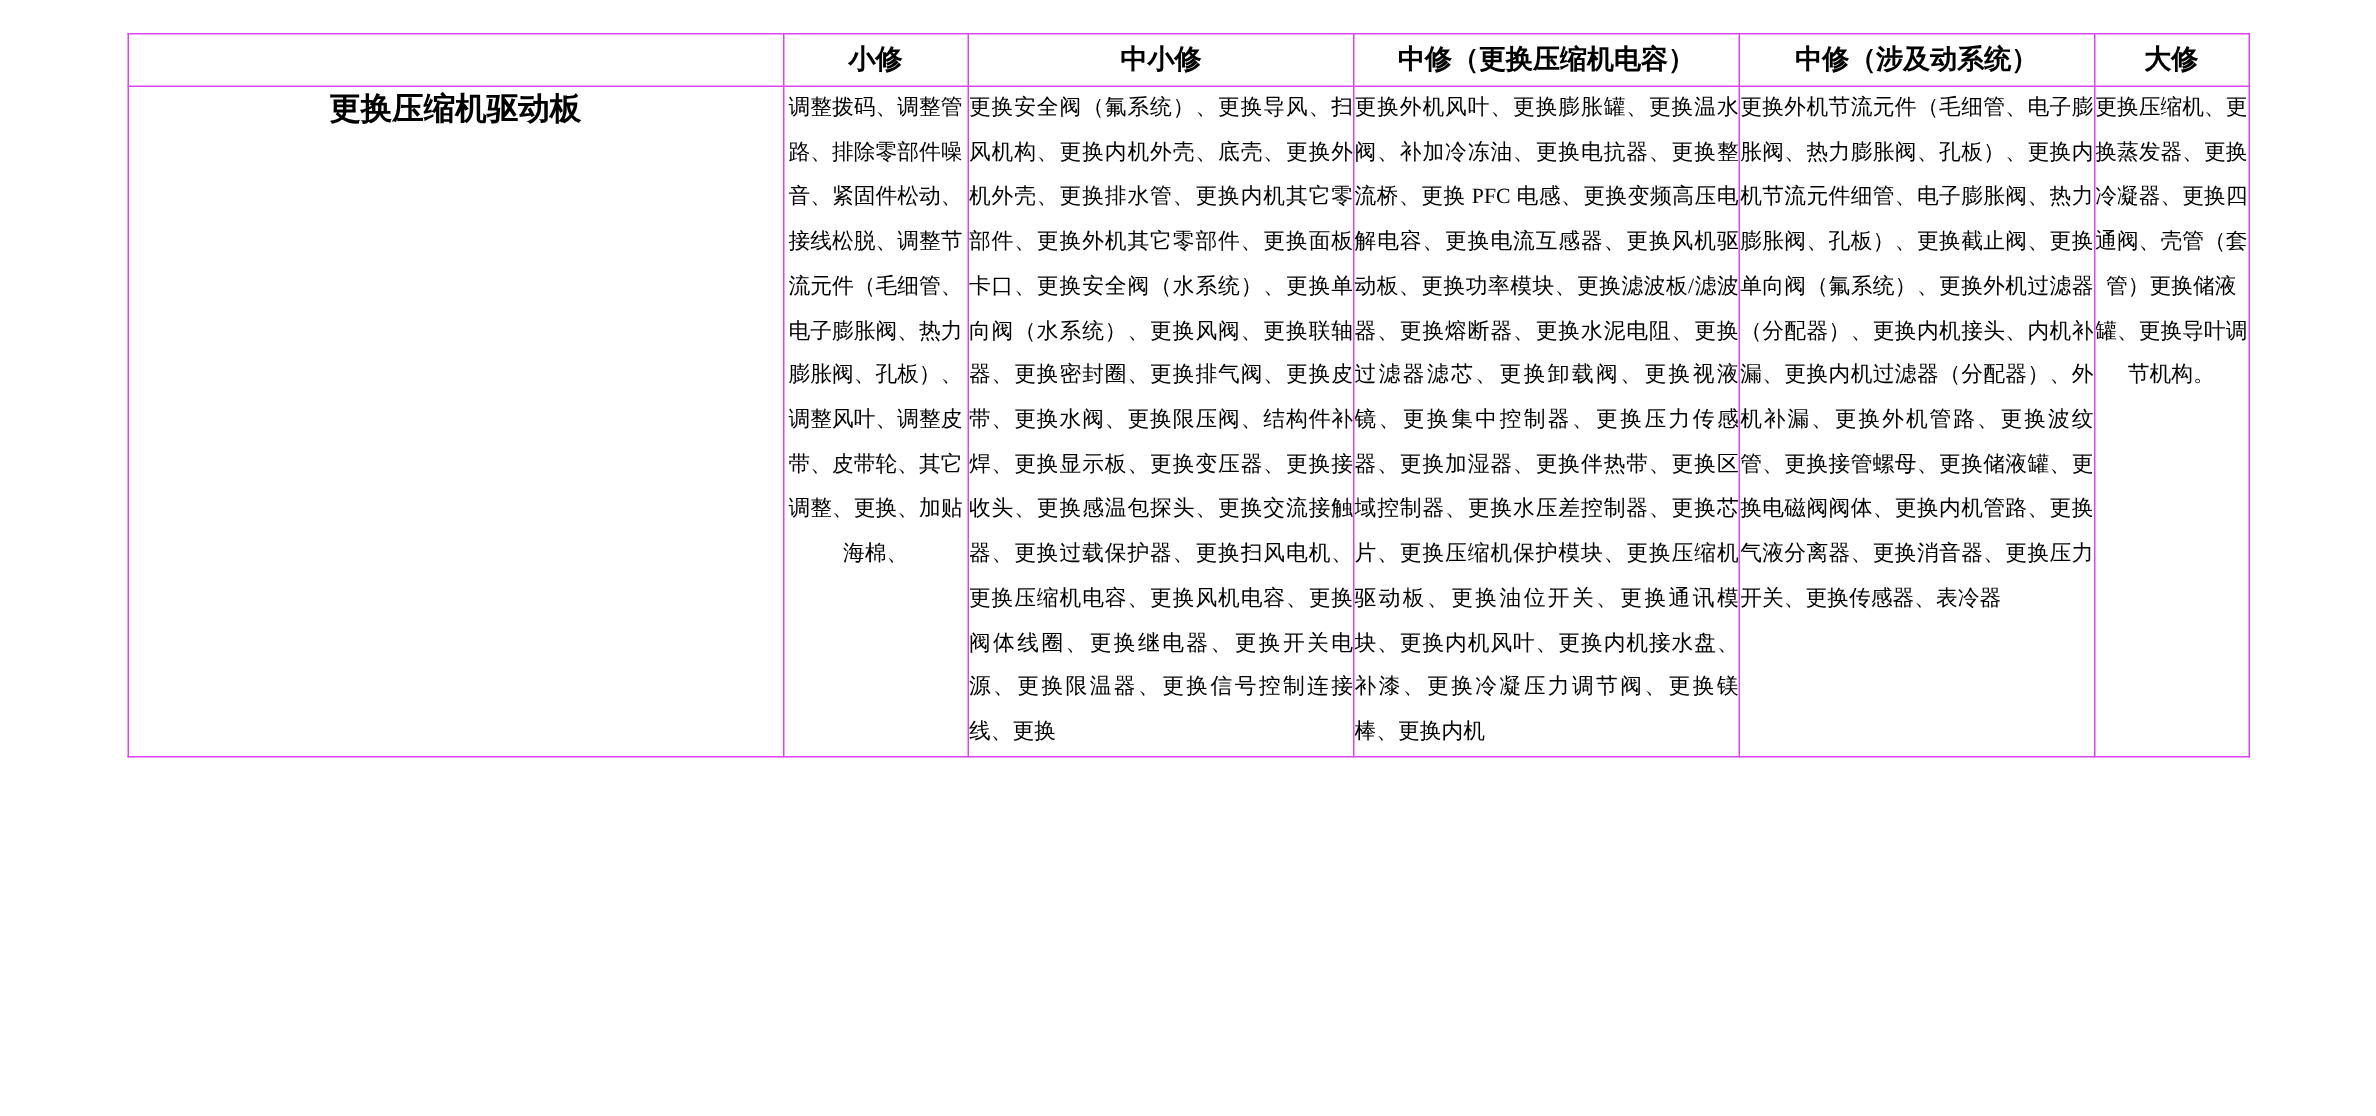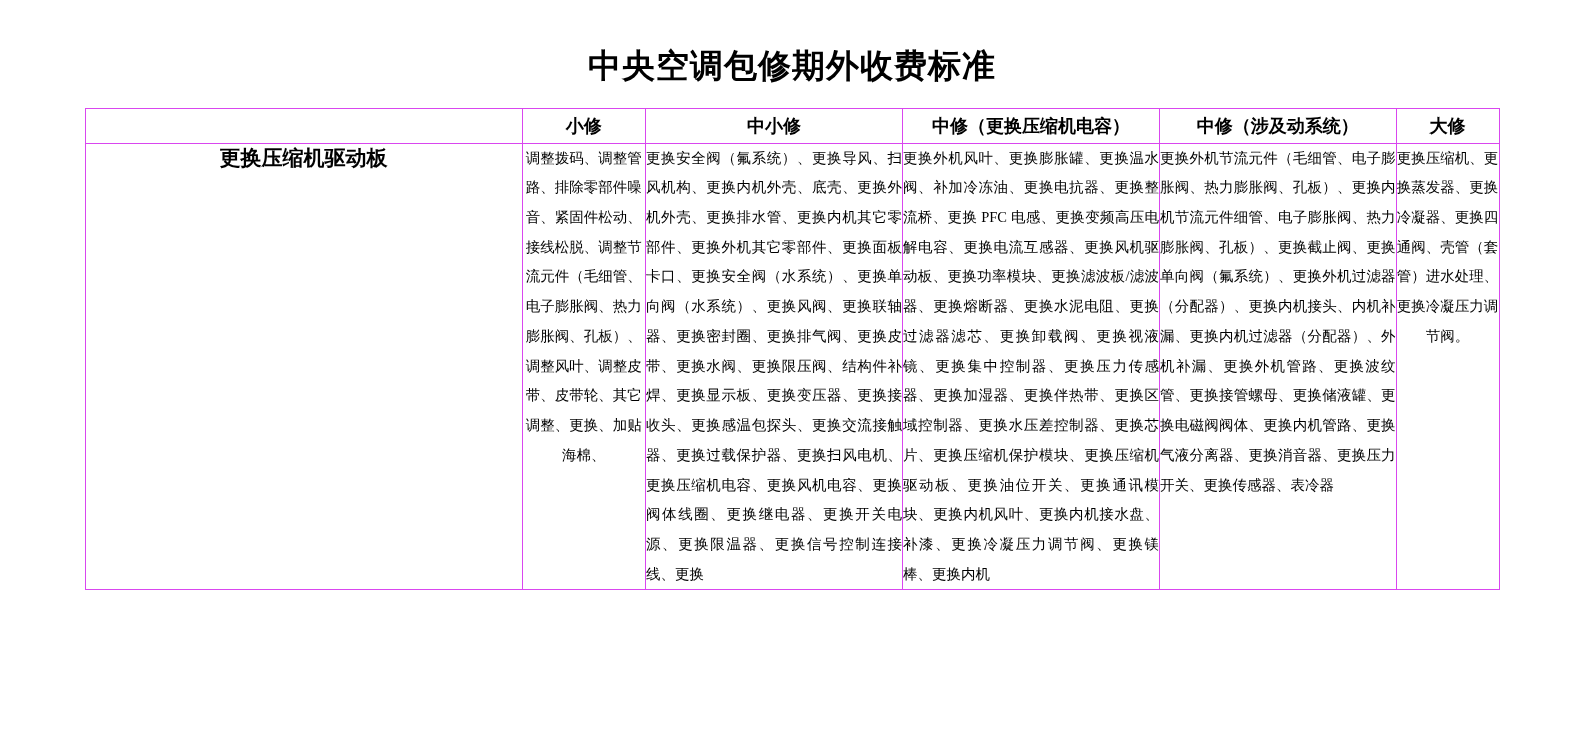--- a/index.html
+++ b/index.html
@@ -82,21 +82,20 @@
   }
   .cell-body.center-txt {
     text-align: justify;
   }
 </style>
 </head>
 <body>
 
 <div class="page">
 
-  <div class="doc-title">中央空调包修期外收费标准</div>
 
   <table class="fee-table">
     <colgroup>
       <col class="col-label">
       <col class="col-xiao">
       <col class="col-zx">
       <col class="col-zb">
       <col class="col-zs">
       <col class="col-da">
     </colgroup>
@@ -108,18 +107,18 @@
       <td class="hdr">中修（更换压缩机电容）</td>
       <td class="hdr">中修（涉及动系统）</td>
       <td class="hdr">大修</td>
     </tr>
     <tr>
       <td class="row-label">更换压缩机驱动板</td>
       <td class="cell-body narrow">调整拨码、调整管路、排除零部件噪音、紧固件松动、接线松脱、调整节流元件（毛细管、电子膨胀阀、热力膨胀阀、孔板）、调整风叶、调整皮带、皮带轮、其它调整、更换、加贴海棉、</td>
       <td class="cell-body">更换安全阀（氟系统）、更换导风、扫风机构、更换内机外壳、底壳、更换外机外壳、更换排水管、更换内机其它零部件、更换外机其它零部件、更换面板卡口、更换安全阀（水系统）、更换单向阀（水系统）、更换风阀、更换联轴器、更换密封圈、更换排气阀、更换皮带、更换水阀、更换限压阀、结构件补焊、更换显示板、更换变压器、更换接收头、更换感温包探头、更换交流接触器、更换过载保护器、更换扫风电机、更换压缩机电容、更换风机电容、更换阀体线圈、更换继电器、更换开关电源、更换限温器、更换信号控制连接线、更换</td>
       <td class="cell-body">更换外机风叶、更换膨胀罐、更换温水阀、补加冷冻油、更换电抗器、更换整流桥、更换 PFC 电感、更换变频高压电解电容、更换电流互感器、更换风机驱动板、更换功率模块、更换滤波板/滤波器、更换熔断器、更换水泥电阻、更换过滤器滤芯、更换卸载阀、更换视液镜、更换集中控制器、更换压力传感器、更换加湿器、更换伴热带、更换区域控制器、更换水压差控制器、更换芯片、更换压缩机保护模块、更换压缩机驱动板、更换油位开关、更换通讯模块、更换内机风叶、更换内机接水盘、补漆、更换冷凝压力调节阀、更换镁棒、更换内机</td>
       <td class="cell-body center-txt">更换外机节流元件（毛细管、电子膨胀阀、热力膨胀阀、孔板）、更换内机节流元件细管、电子膨胀阀、热力膨胀阀、孔板）、更换截止阀、更换单向阀（氟系统）、更换外机过滤器（分配器）、更换内机接头、内机补漏、更换内机过滤器（分配器）、外机补漏、更换外机管路、更换波纹管、更换接管螺母、更换储液罐、更换电磁阀阀体、更换内机管路、更换气液分离器、更换消音器、更换压力开关、更换传感器、表冷器</td>
-      <td class="cell-body narrow">更换压缩机、更换蒸发器、更换冷凝器、更换四通阀、壳管（套管）进水处理、更换冷凝压力调节阀。</td>
+      <td class="cell-body narrow">更换压缩机、更换蒸发器、更换冷凝器、更换四通阀、壳管（套管）更换储液罐、更换导叶调节机构。</td>
     </tr>
   </tbody>
     </table>
 
 </div>
 
 </body></html>

